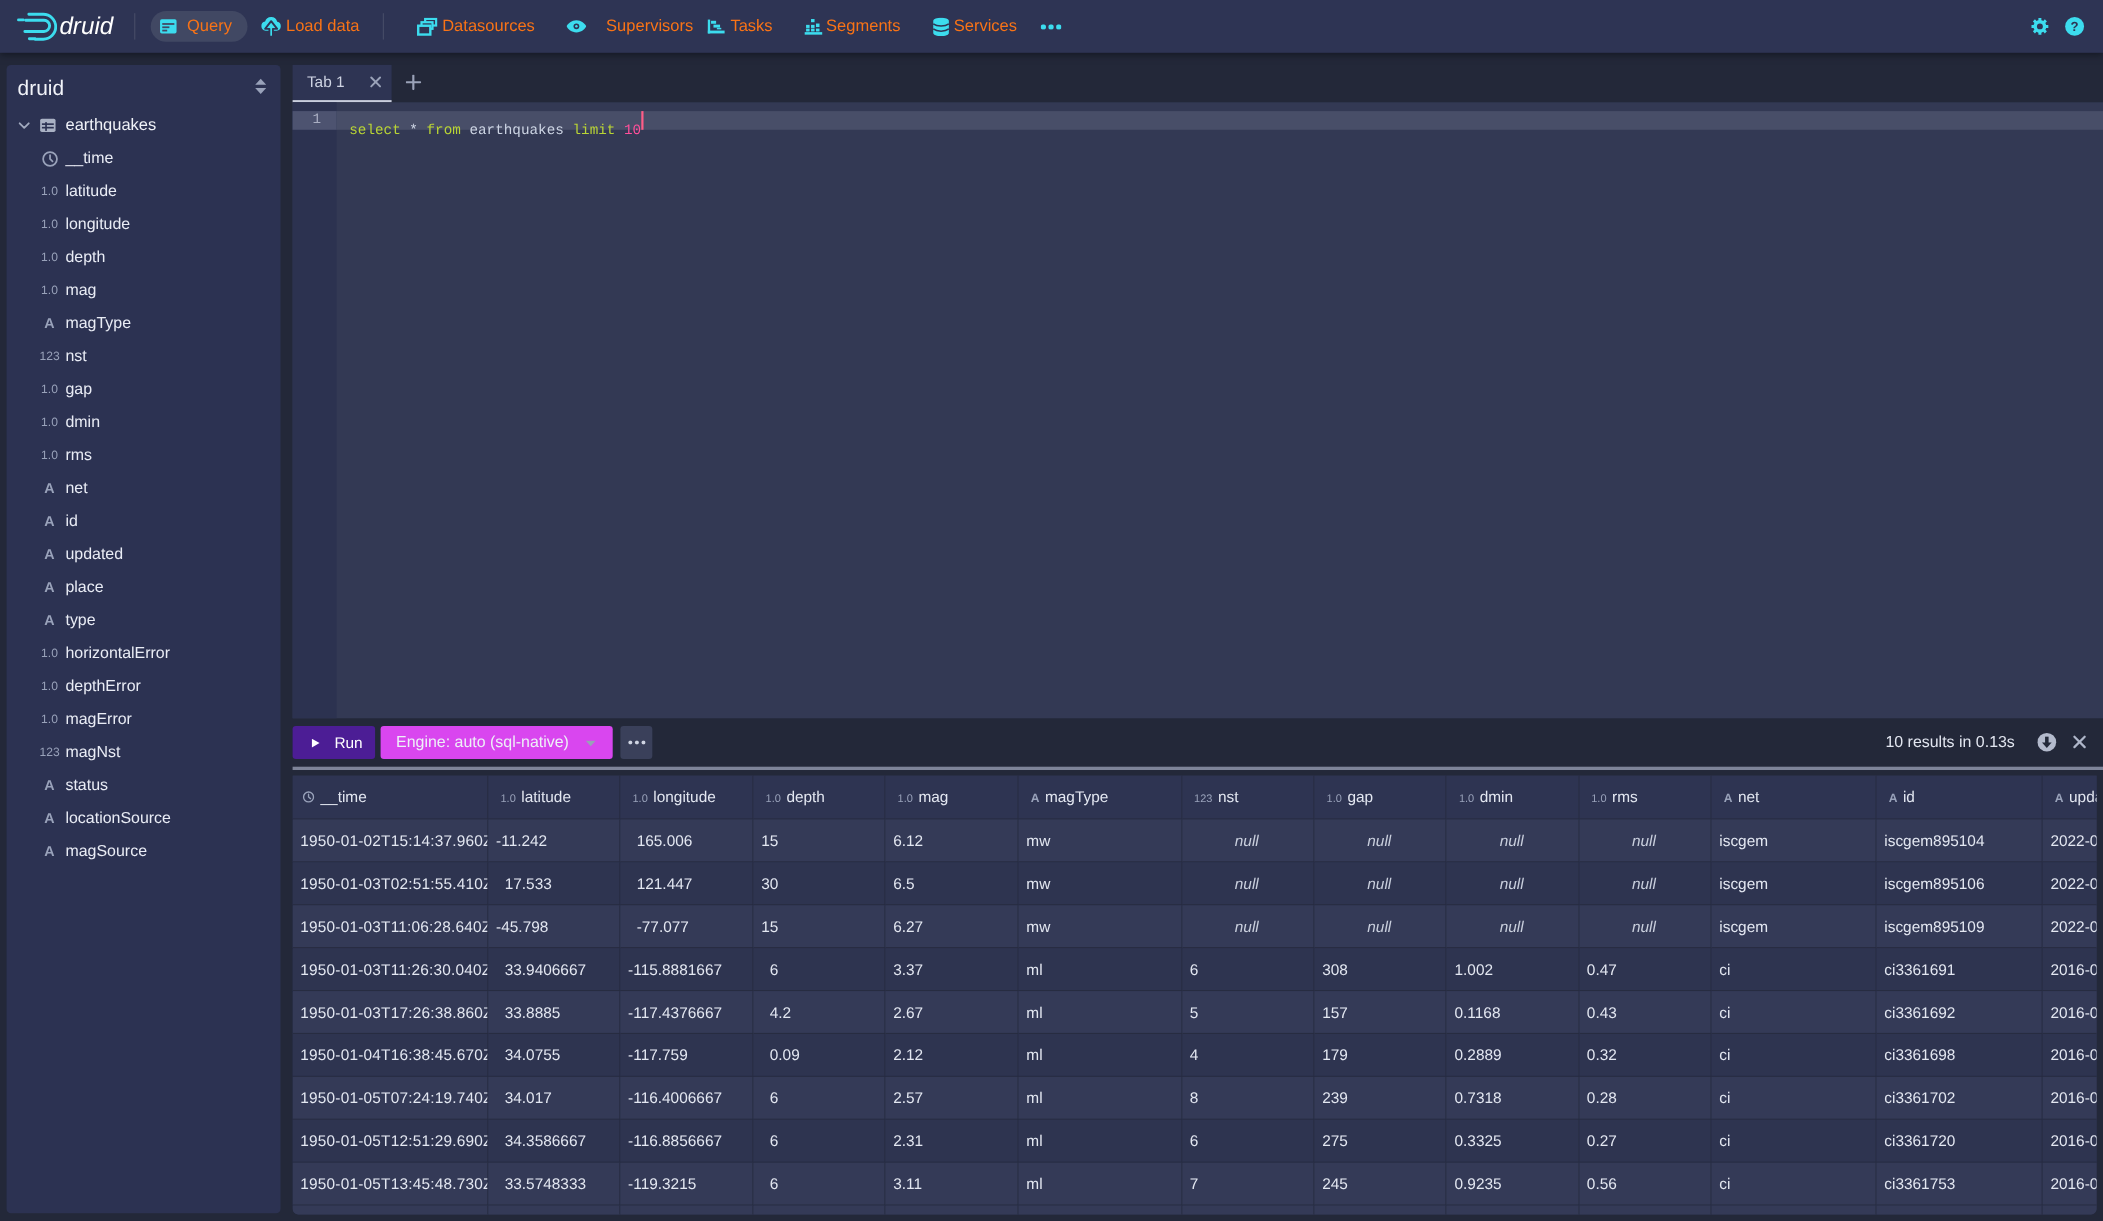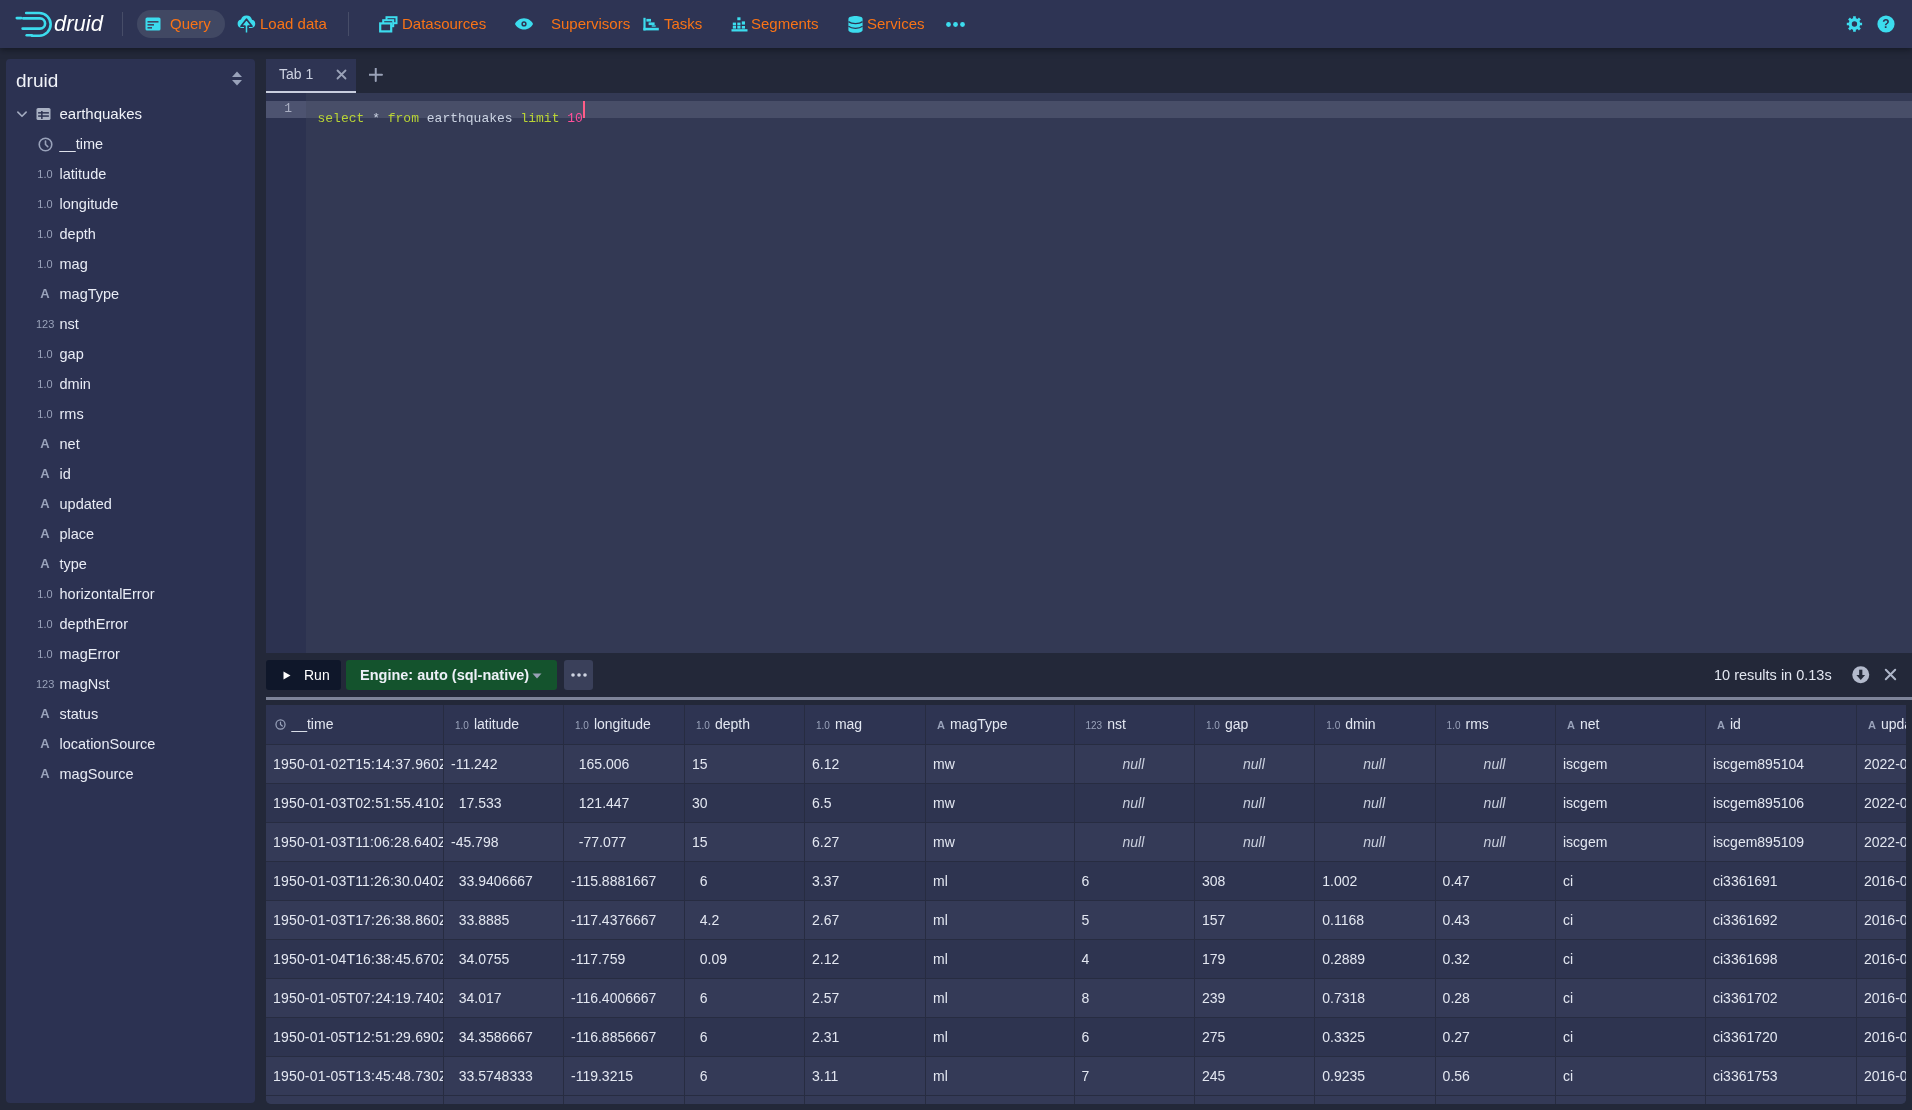--- a/index.html
+++ b/index.html
@@ -35,22 +35,22 @@
   #activegutter { position:absolute; left:0; top:8px; width:40px; height:17px; background:#4d5370; }
   #lnum { position:absolute; left:0; top:8px; width:26px; height:17px; line-height:17px;
     text-align:right; color:#a9aec2; font:13px "Liberation Mono", monospace; }
   #code { position:absolute; left:51.5px; top:8px; height:33px; line-height:17px;
     font:13px "Liberation Mono", monospace; white-space:pre;margin-top:10px; }
   .kw { color:#b9d435; } .ident { color:#cdd5e4; } .num { color:#ff4f9a; }
   #cursor { position:absolute; left:317px; top:8px; width:2px; height:17px; background:#ff5d87; }
 
   
   .btn { position:absolute; top:660px; height:30px; border-radius:3px; }
-  #runbtn { left:266px; width:75px; background:#0f172a; color:#fff; font-size:14px; }
-  #enginebtn { left:346px; width:211px; background:#14532d; color:#edf0f7; font-size:14.5px;font-weight:bold; }
+  #runbtn { left:266px; width:75px; background:#4c1d95; color:#fff; font-size:14px; }
+  #enginebtn { left:346px; width:211px; background:#d946ef; color:#edf0f7; font-size:14.5px; }
   #morebtn { left:564px; width:29px; background:#3a405a; }
   #status { position:absolute; top:660px; height:30px; line-height:30px; left:1714px;
     color:#e2e6f0; font-size:14.5px; }
 
   
   #splitter { position:absolute; left:266px; top:696.5px; width:1646px; height:3px; background:#7e8499; }
 
   
   #tablewrap { position:absolute; left:266px; top:704.5px; width:1640px; height:399px;
     border-radius:0 0 5px 5px; overflow:hidden; background:#2c324d; }

